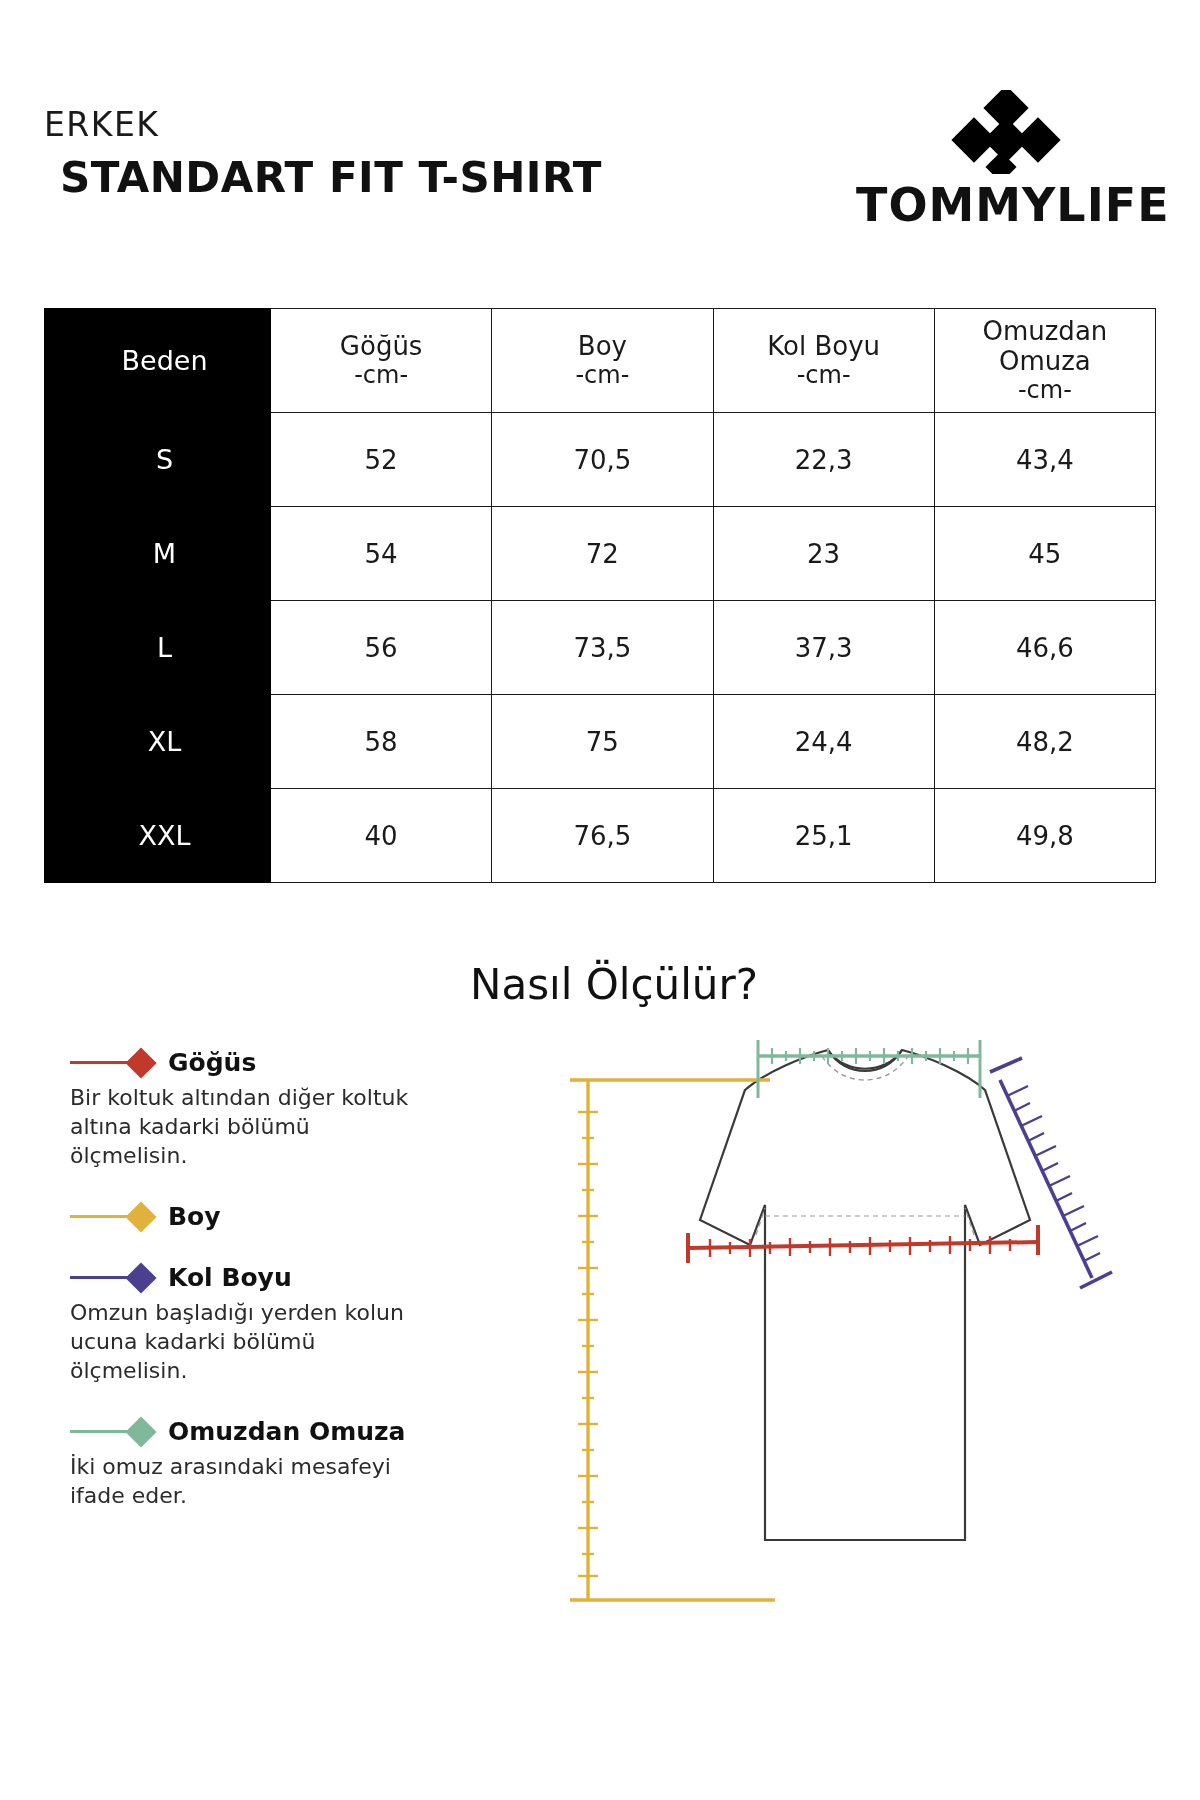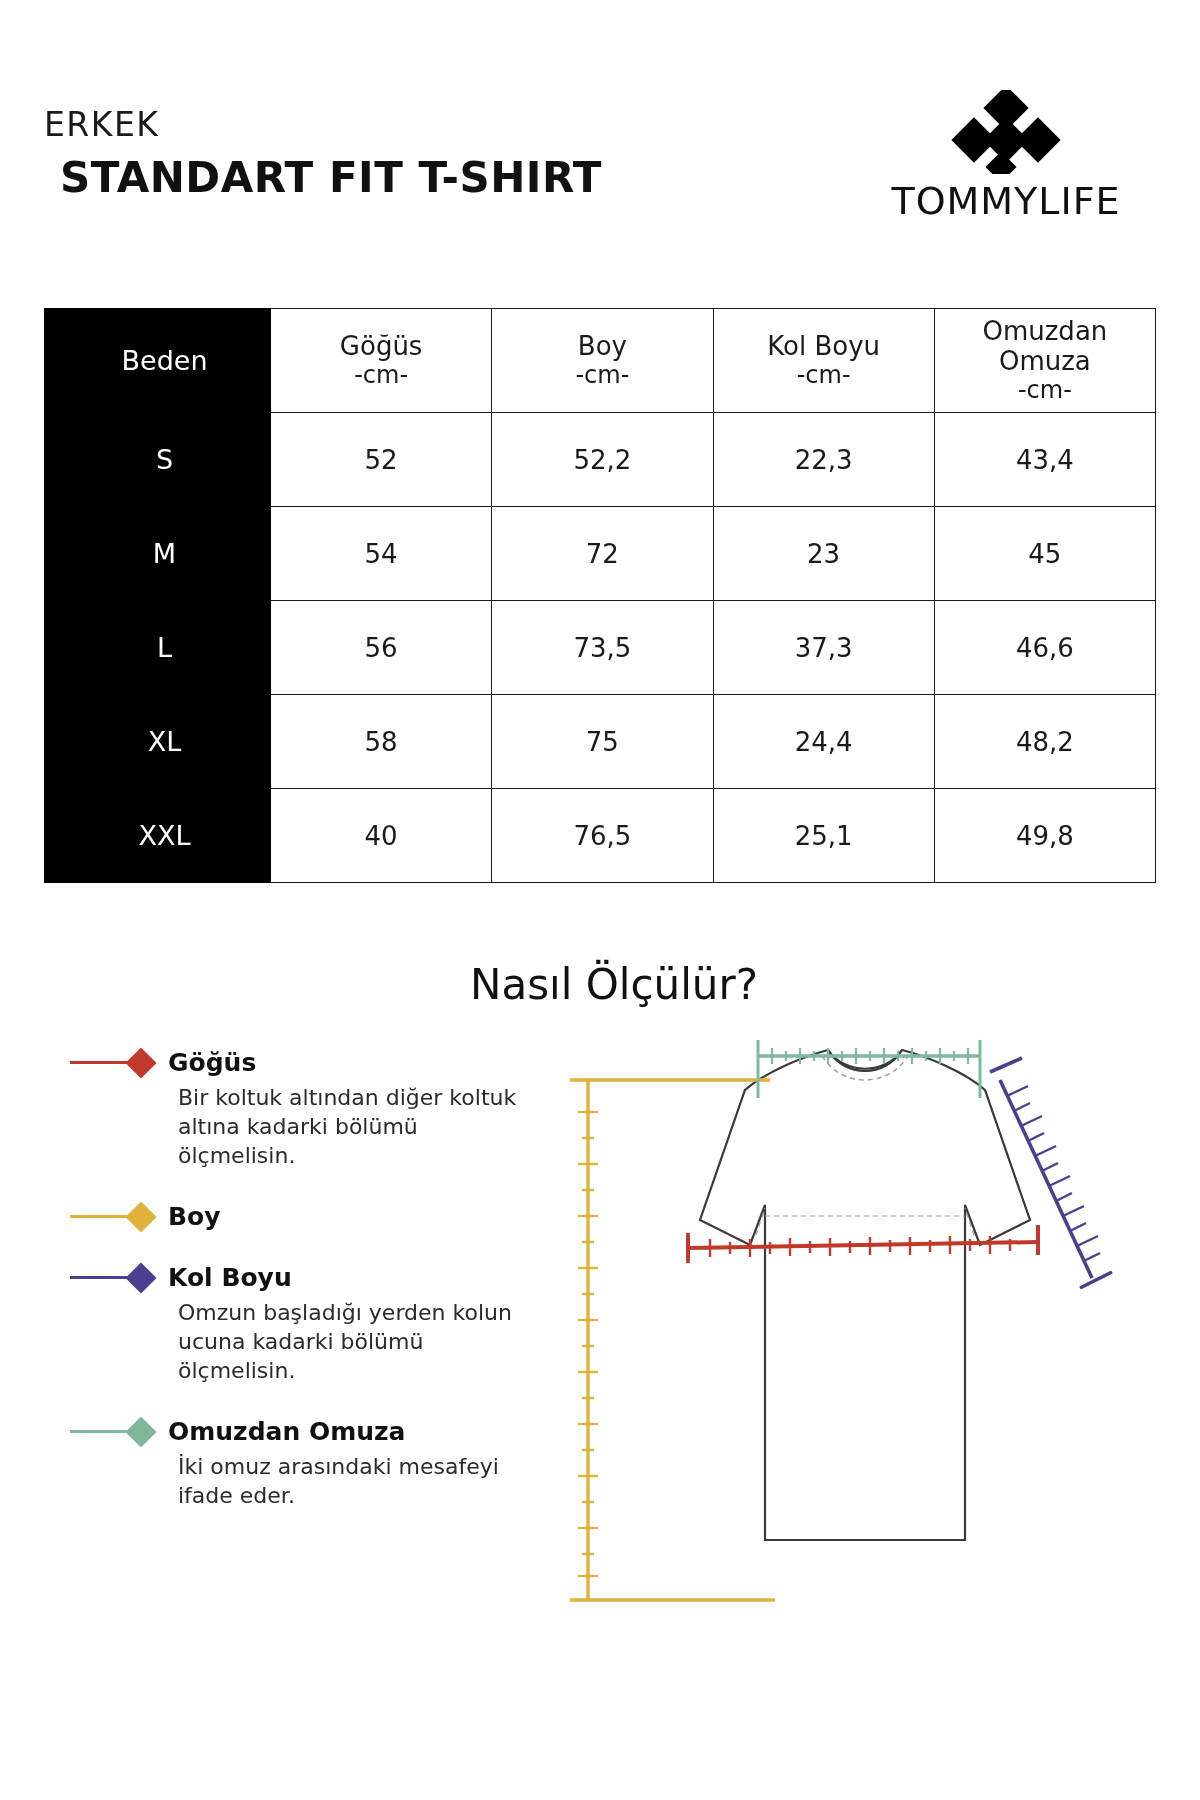--- a/index.html
+++ b/index.html
@@ -52,22 +52,22 @@
     width: 300px;
     text-align: center;
   }
   .brand-mark {
     width: 140px;
     height: 84px;
     margin: 0 auto 8px auto;
     position: relative;
   }
   .brand-name {
-    font-size: 38px;
-    font-weight: 400;
+    font-size: 46px;
+    font-weight: 700;
     letter-spacing: 1px;
     color: #111;
     line-height: 1;
   }
 
   
   .table-wrap {
     position: absolute;
     left: 44px;
     top: 308px;
@@ -142,21 +142,20 @@
     flex: 0 0 auto;
     margin-left: -2px;
     margin-right: 16px;
   }
   .leg-label {
     font-size: 25px;
     font-weight: 700;
     color: #111;
   }
   .leg-desc {
-    margin-left: 108px;
     font-size: 22px;
     line-height: 1.32;
     color: #2b2b2b;
     max-width: 350px;
   }
 
   
   .illus {
     position: absolute;
     left: 560px;
@@ -212,21 +211,21 @@
           <th>
             <span>Omuzdan Omuza</span>
             <span class="unit">-cm-</span>
           </th>
         </tr>
       </thead>
       <tbody>
         <tr>
           <td class="size-cell">S</td>
           <td>52</td>
-          <td>52,2</td>
+          <td>70,5</td>
           <td>22,3</td>
           <td>43,4</td>
         </tr>
         <tr>
           <td class="size-cell">M</td>
           <td>54</td>
           <td>72</td>
           <td>23</td>
           <td>45</td>
         </tr>

